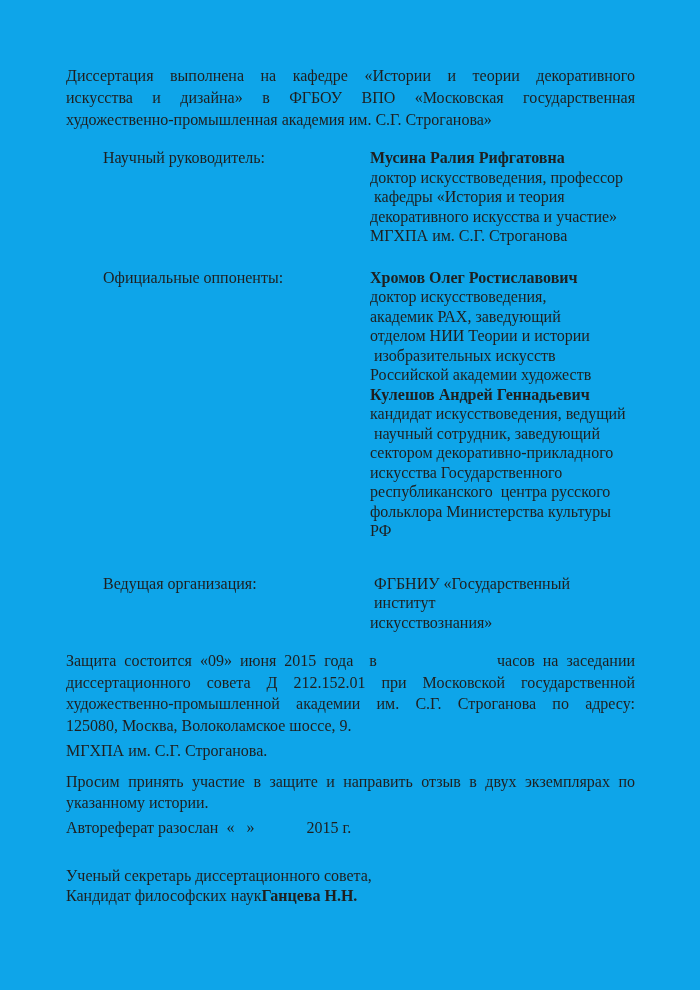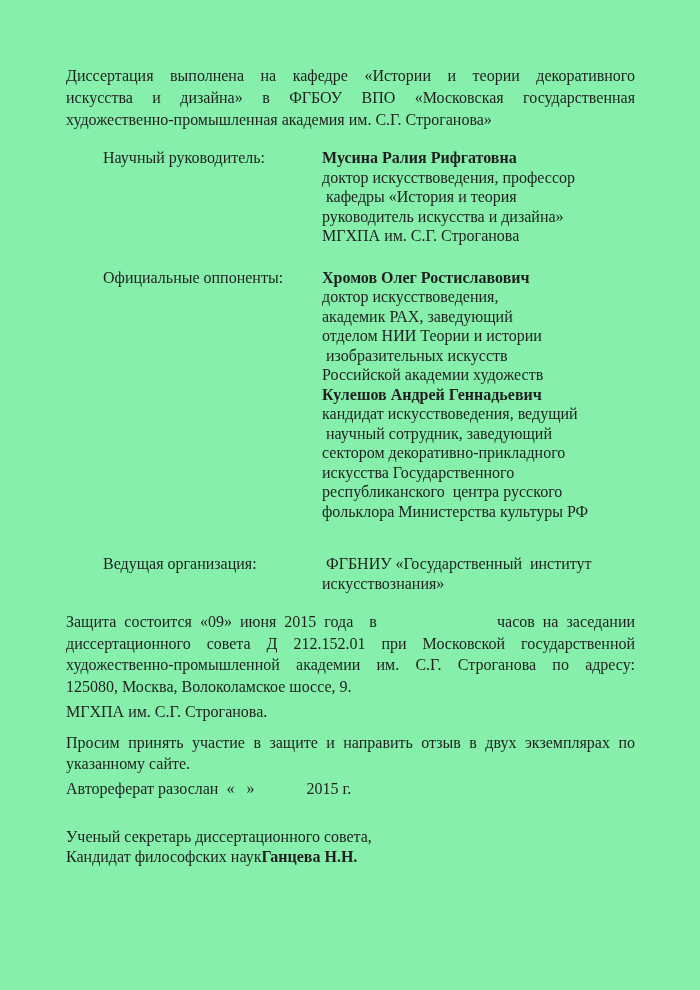--- a/index.html
+++ b/index.html
@@ -4,40 +4,41 @@
 <style>
   html, body {
     margin: 0;
     padding: 0;
     background: #ffffff;
   }
   .page {
     position: relative;
     width: 700px;
     height: 990px;
-    background: #86efac;
+    background: #0ea5e9;
     overflow: hidden;
     font-family: "Liberation Serif", "DejaVu Serif", serif;
     color: #1f1f1f;
   }
   .content {
     position: absolute;
     left: 66px;
     top: 65px;
     width: 569px;
     font-size: 16px;
   }
   .para { line-height: 22px; }
   .para2 { line-height: 21.5px; }
   .jl { display: block; text-align: justify; text-align-last: justify; }
   .ll { display: block; text-align: left; }
   .row {
     display: flex;
     margin-left: 37px;
     line-height: 19.5px;
+    gap: 48px;
   }
   .row .label { flex: 0 0 219px; width: 219px; }
   .row .value { flex: 1 1 auto; }
   .bold-name { font-weight: bold; }
   .row-supervisor { margin-top: 17px; }
   .row-opponents  { margin-top: 22px; justify-content: space-between; }
   .row-leading    { margin-top: 33px; }
   .para-defense   { margin-top: 18px; }
   .para-library   { margin-top: 4px; }
   .para-request   { margin-top: 9px; }
@@ -57,21 +58,21 @@
       <span class="jl">искусства и дизайна» в ФГБОУ ВПО «Московская государственная</span>
       <span class="ll">художественно-промышленная академия им. С.Г. Строганова»</span>
     </div>
 
     <div class="row row-supervisor">
       <div class="label">Научный руководитель:</div>
       <div class="value">
         <div class="bold-name">Мусина Ралия Рифгатовна</div>
         <div>доктор искусствоведения, профессор</div>
         <div>&nbsp;кафедры «История и теория</div>
-        <div>руководитель искусства и дизайна»</div>
+        <div>декоративного искусства и участие»</div>
         <div>МГХПА им. С.Г. Строганова</div>
       </div>
     </div>
 
     <div class="row row-opponents">
       <div class="label">Официальные оппоненты:</div>
       <div class="value">
         <div class="bold-name">Хромов Олег Ростиславович</div>
         <div>доктор искусствоведения,</div>
         <div>академик РАХ, заведующий</div>
@@ -102,21 +103,21 @@
       <span class="jl">художественно-промышленной академии им. С.Г. Строганова по адресу:</span>
       <span class="ll">125080, Москва, Волоколамское шоссе, 9.</span>
     </div>
 
     <div class="para2 para-library">
       <span class="ll">МГХПА им. С.Г. Строганова.</span>
     </div>
 
     <div class="para2 para-request">
       <span class="jl">Просим принять участие в защите и направить отзыв в двух экземплярах по</span>
-      <span class="ll">указанному сайте.</span>
+      <span class="ll">указанному истории.</span>
     </div>
 
     <div class="sent-line">Автореферат разослан &nbsp;«&nbsp;&nbsp;&nbsp;»&nbsp;&nbsp;&nbsp;&nbsp;&nbsp;&nbsp;&nbsp;&nbsp;&nbsp;&nbsp;&nbsp;&nbsp; 2015 г.</div>
 
     <div class="secretary">
       <div>Ученый секретарь диссертационного совета,</div>
       <div class="secretary-row2">
         <span>Кандидат философских наук</span>
         <span class="secretary-name">Ганцева Н.Н.</span>
       </div>

